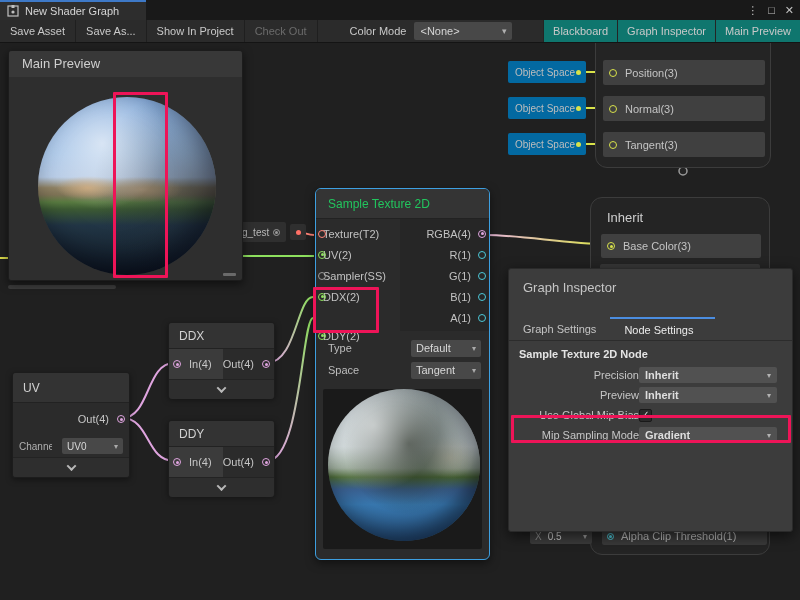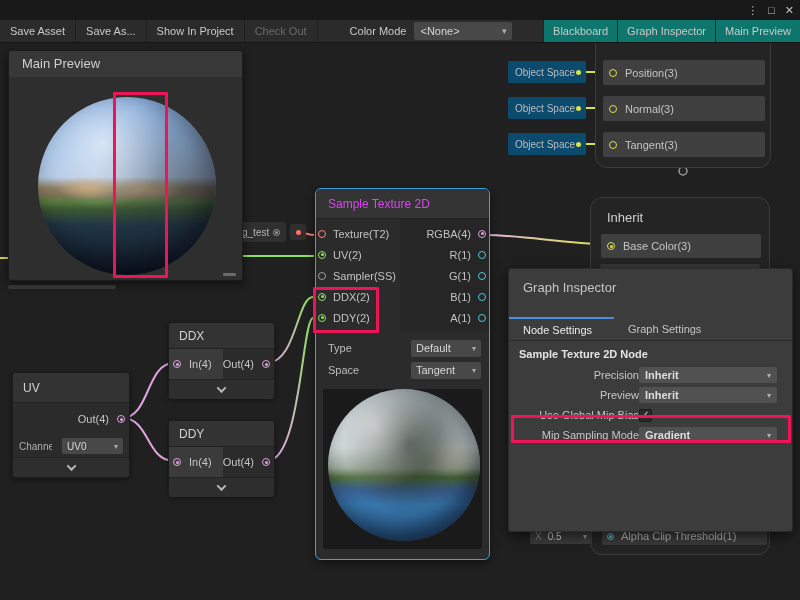--- a/index.html
+++ b/index.html
@@ -41,31 +41,31 @@
   .chevron-row { height:20px; background:#2e2e2e; border-top:1px solid #232323; border-radius:0 0 3px 3px; display:flex; align-items:center; justify-content:center; }
   .chev { width:7px; height:7px; border-right:2px solid #b8b8b8; border-bottom:2px solid #b8b8b8; transform:rotate(45deg) translate(-1px,-1px); }
 
   
   .ctx { background:#242424; border:1px solid #3c3c3c; border-radius:12px; z-index:4; }
   .ctx-title { font-size:13px; color:#cfcfcf; padding:12px 0 0 16px; }
   .ctx-row { position:absolute; background:#404040; border-radius:2px; display:flex; align-items:center; font-size:11px; color:#c4c4c4; }
   .ctx-row .port { left:6px; }
   .ctx-row span.lbl { margin-left:22px; }
 
-  .mini { position:absolute; background:#0c4a6e; border-radius:2px; display:flex; align-items:center; font-size:10px; color:#bdbdbd; padding-left:7px; z-index:5; }
+  .mini { position:absolute; background:#0369a1; border-radius:2px; display:flex; align-items:center; font-size:10px; color:#bdbdbd; padding-left:7px; z-index:5; }
   .mini .mini-dot { position:absolute; right:5px; width:5px; height:5px; border-radius:50%; background:#d8e24a; }
 
   
   .stx { left:315px; top:145px; width:175px; height:372px; background:#2b2b2b; border:1.5px solid #3d9fe0; border-radius:6px; z-index:6; box-shadow:0 3px 10px rgba(0,0,0,.5); }
-  .stx-title { height:30px; line-height:30px; padding-left:12px; font-size:12px; color:#d946ef; background:#343434; border-bottom:1px solid #222; border-radius:5px 5px 0 0; }
+  .stx-title { height:30px; line-height:30px; padding-left:12px; font-size:12px; color:#22c55e; background:#343434; border-bottom:1px solid #222; border-radius:5px 5px 0 0; }
   .stx-ports { position:relative; height:112px; }
   .stx-outcol { position:absolute; right:0; top:0; width:89px; height:112px; background:#262626; }
   .stx-lrow { position:absolute; left:0; height:21px; display:flex; align-items:center; font-size:11px; color:#c2c2c2; }
   .stx-lrow .port { left:2px; }
-  .stx-lrow span.lbl { margin-left:17px; }
+  .stx-lrow span.lbl { margin-left:7px; }
   .stx-rrow { position:absolute; right:0; width:89px; height:21px; display:flex; align-items:center; justify-content:flex-end; font-size:11px; color:#c2c2c2; }
   .stx-rrow .port { right:3px; }
   .stx-rrow span.lbl { margin-right:18px; }
   .stx-props { padding:6px 8px 0 12px; }
   .prop-row { display:flex; align-items:center; justify-content:space-between; height:22px; font-size:11px; color:#bdbdbd; }
   .dd { display:flex; align-items:center; justify-content:space-between; width:70px; height:17px; background:#484848; border-radius:2px; padding:0 5px; color:#d8d8d8; font-size:11px; }
   .dd .arr { font-size:8px; color:#aaa; }
   .stx-preview { margin:8px 7px 0 7px; height:160px; background:#1a1a1a; border-radius:2px; position:relative; overflow:hidden; }
 
   .sphere { position:absolute; border-radius:50%; }
@@ -130,20 +130,28 @@
   .gtest-ring::after { content:""; position:absolute; left:50%; top:50%; width:3px; height:3px; margin:-1.5px 0 0 -1.5px; border-radius:50%; background:#9a9a9a; }
   .gtest-port { left:290px; top:181px; width:16px; height:16px; background:#2f2f2f; border-radius:2px; z-index:5; display:flex; align-items:center; justify-content:center; }
   .gtest-port i { width:5px; height:5px; border-radius:50%; background:#ff7066; }
 </style>
 </head>
 <body>
 
 <div class="window">
 
   <div class="titlebar">
+    <div class="tab">
+      <svg width="12" height="12" viewBox="0 0 12 12">
+        <rect x="1" y="1" width="10" height="10" fill="none" stroke="#c0c0c0" stroke-width="1.2"></rect>
+        <rect x="4.5" y="0" width="3" height="3" fill="#c0c0c0"></rect>
+        <circle cx="6" cy="7" r="1.6" fill="#c0c0c0"></circle>
+      </svg>
+      <span class="tab-title">New Shader Graph</span>
+    </div>
     <div class="win-controls">
       <span class="win-btn">⋮</span>
       <span class="win-btn">□</span>
       <span class="win-btn">✕</span>
     </div>
   </div>
 
   <div class="toolbar">
     <div class="tb-btn">Save Asset</div>
     <div class="tb-btn">Save As...</div>
@@ -306,21 +314,21 @@
             <span class="lbl">UV(2)</span>
           </div>
         <div class="stx-lrow" style="top:46px;">
             <span class="port c-gray"></span>
             <span class="lbl">Sampler(SS)</span>
           </div>
         <div class="stx-lrow" style="top:67px;">
             <span class="port dot c-green"></span>
             <span class="lbl">DDX(2)</span>
           </div>
-        <div class="stx-lrow" style="top:88px;">
+        <div class="stx-lrow" style="top:106px;">
             <span class="port dot c-green"></span>
             <span class="lbl">DDY(2)</span>
           </div>
         <div class="stx-rrow" style="top:4px;">
             <span class="lbl">RGBA(4)</span>
             <span class="port dot c-pink"></span>
           </div>
         <div class="stx-rrow" style="top:25px;">
             <span class="lbl">R(1)</span>
             <span class="port c-cyan"></span>
@@ -362,22 +370,22 @@
     <div class="panel-preview">
       <div class="hdr">Main Preview</div>
       <div class="sphere sphere-main"></div>
       <div class="gripper"></div>
     </div>
     <div class="strip"></div>
 
     <div class="inspector">
       <div class="insp-header">Graph Inspector</div>
       <div class="insp-tabs">
+        <div class="insp-tab">Graph Settings</div>
         <div class="insp-tab active">Node Settings</div>
-        <div class="insp-tab">Graph Settings</div>
       </div>
       <div class="insp-body">
         <div class="insp-heading">Sample Texture 2D Node</div>
         <div class="insp-row">
           <span class="lab">Precision</span>
           <div class="insp-dd">
             <span>Inherit</span>
             <span class="arr">▾</span>
           </div>
         </div>

